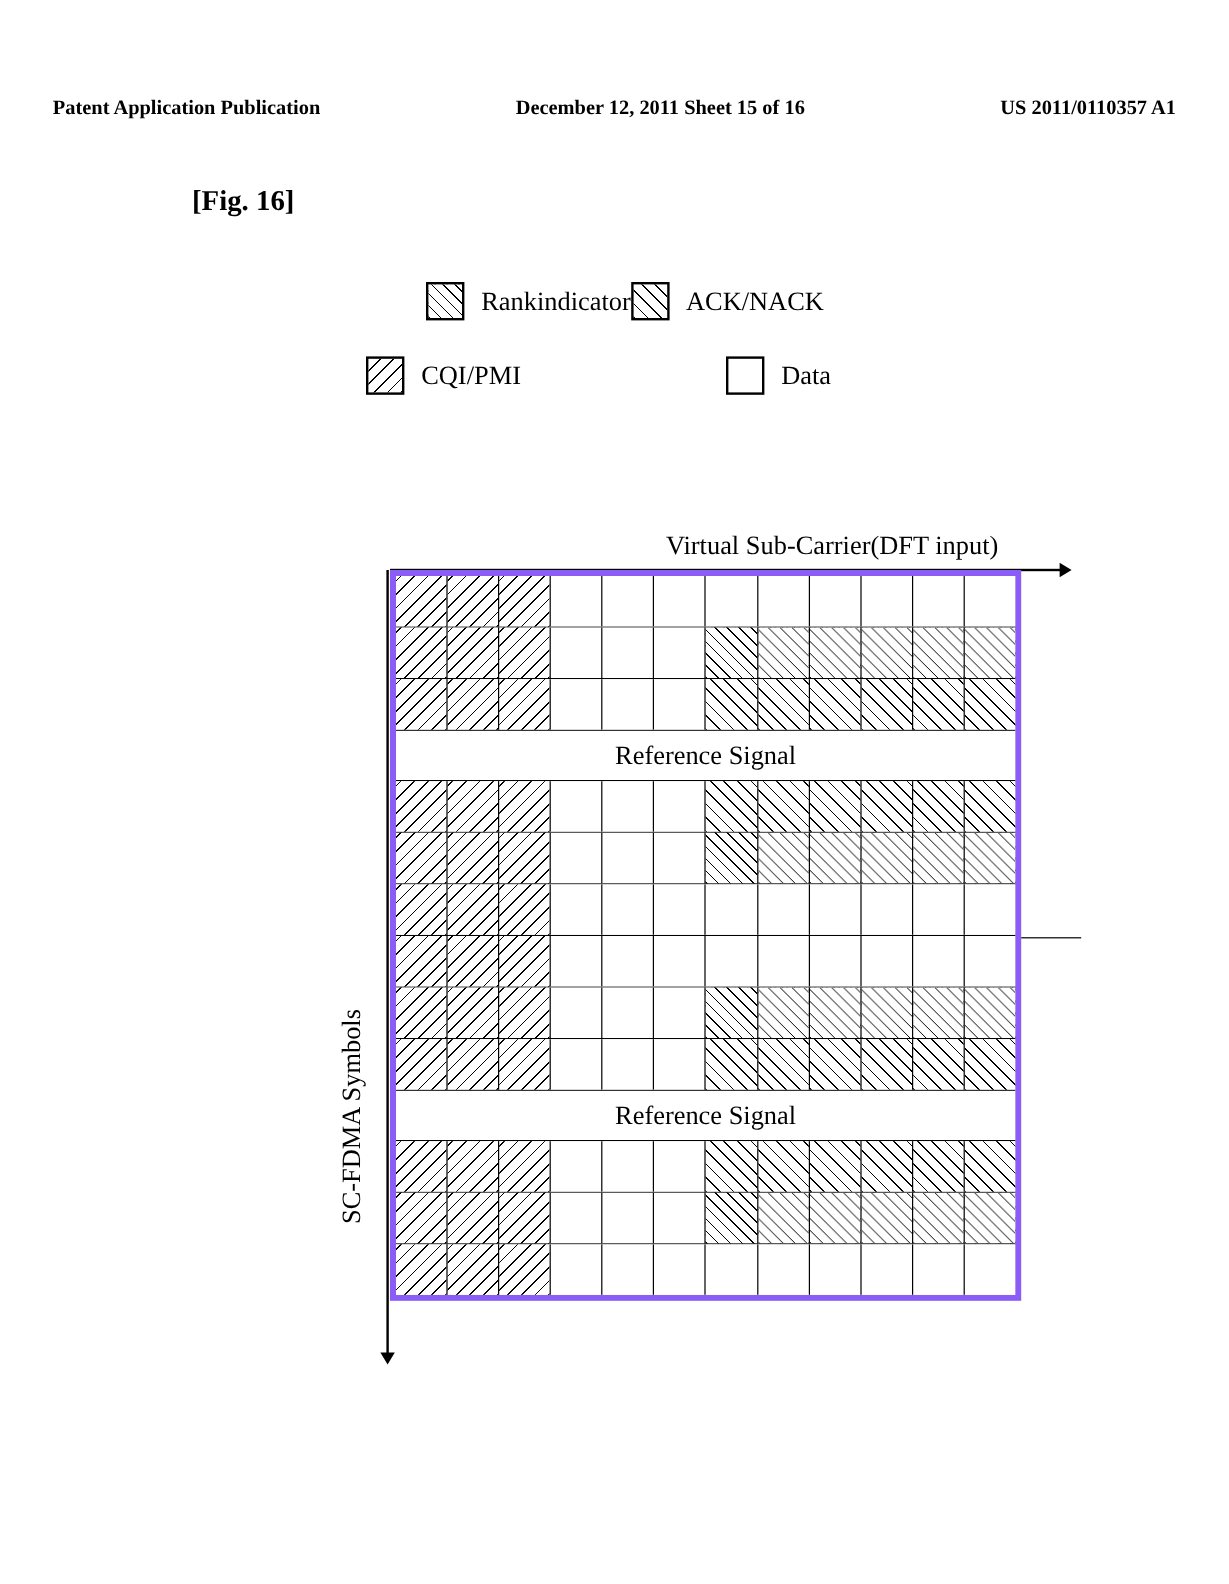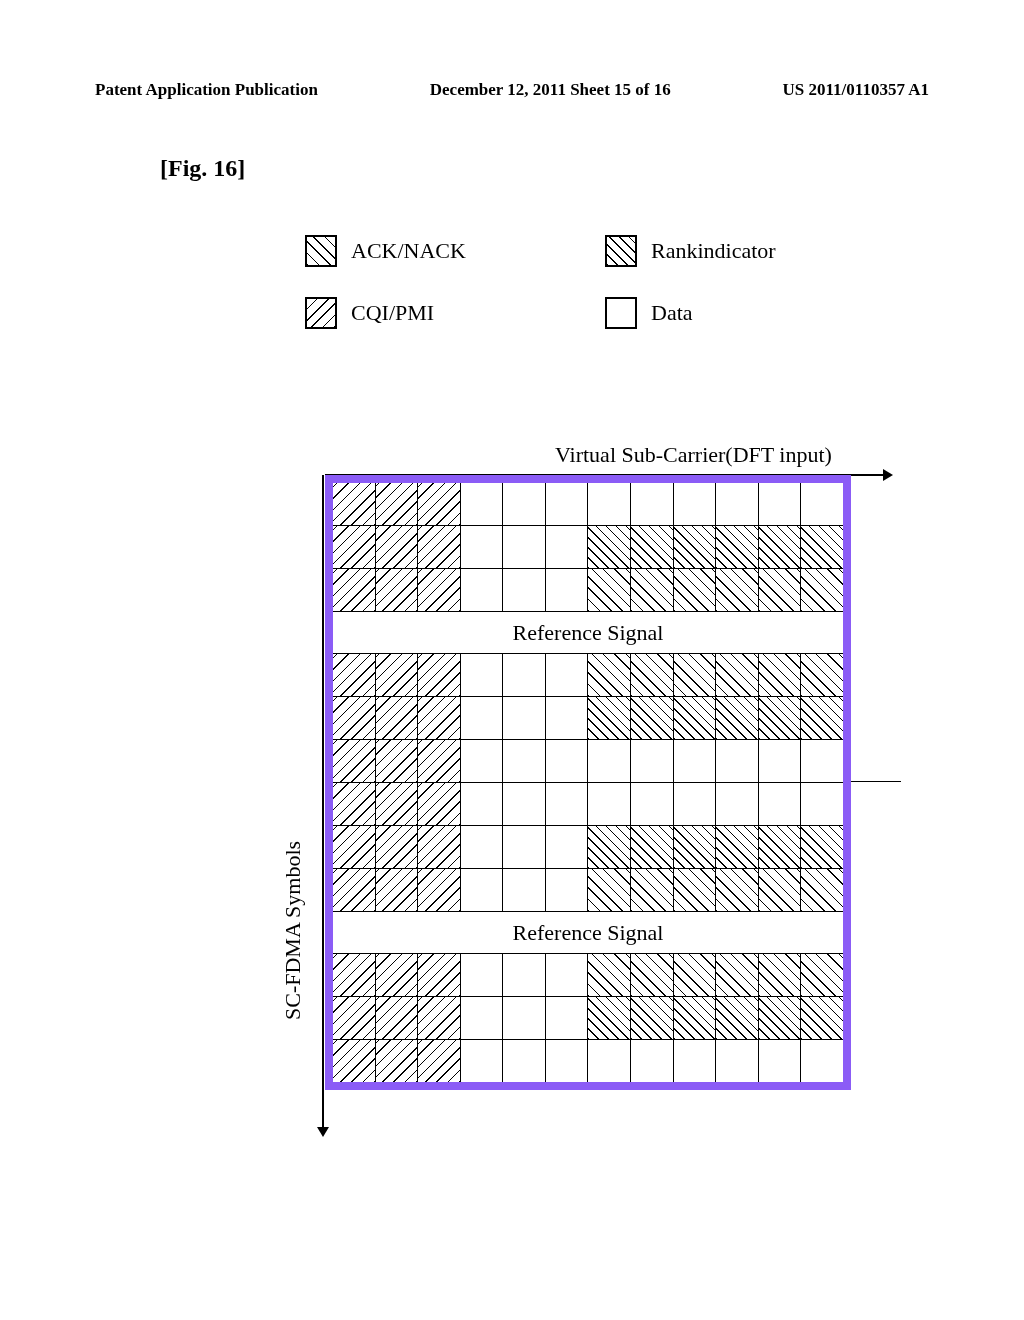--- a/index.html
+++ b/index.html
@@ -10,21 +10,21 @@
       font-family: "Times New Roman", Times, serif;
       width: 1024px;
       height: 1320px;
       position: relative;
     }
     .header {
       position: absolute;
       top: 80px;
       left: 0;
       right: 0;
-      padding: 0 95px;
+      padding: 0 44px;
       display: flex;
       justify-content: space-between;
       font-size: 17px;
       font-weight: bold;
     }
     .header .middle { text-align: center; }
     .header .right { text-align: right; }
 
     .fig-label {
       position: absolute;
@@ -66,21 +66,21 @@
       top: 442px;
       left: 555px;
       font-size: 22px;
     }
 
     .grid {
       position: absolute;
       top: 475px;
       left: 325px;
       width: 526px;
-      border: 8px solid #8b5cf6;
+      border: 5px solid #8b5cf6;
     }
     .grid-row {
       display: flex;
       border-top: 1px solid #000;
     }
     .grid-row:first-child { border-top: none; }
     .cell {
       flex: 1 0 0;
       height: 42px;
       border-left: 1px solid #000;
@@ -180,27 +180,27 @@
 <div class="header">
   <span>Patent Application Publication</span>
   <span class="middle">December 12, 2011  Sheet 15 of 16</span>
   <span class="right">US 2011/0110357 A1</span>
 </div>
 
 <div class="fig-label">[Fig. 16]</div>
 
 <div class="legend">
   <div class="legend-row">
+    <div class="legend-item second">
+      <div class="legend-swatch p-cross"></div>
+      <span>Rankindicator</span>
+    </div>
     <div class="legend-item first">
       <div class="legend-swatch p-diag"></div>
       <span>ACK/NACK</span>
-    </div>
-    <div class="legend-item second">
-      <div class="legend-swatch p-cross"></div>
-      <span>Rankindicator</span>
     </div>
   </div>
   <div class="legend-row">
     <div class="legend-item first">
       <div class="legend-swatch p-hatch"></div>
       <span>CQI/PMI</span>
     </div>
     <div class="legend-item second">
       <div class="legend-swatch p-blank"></div>
       <span>Data</span>

